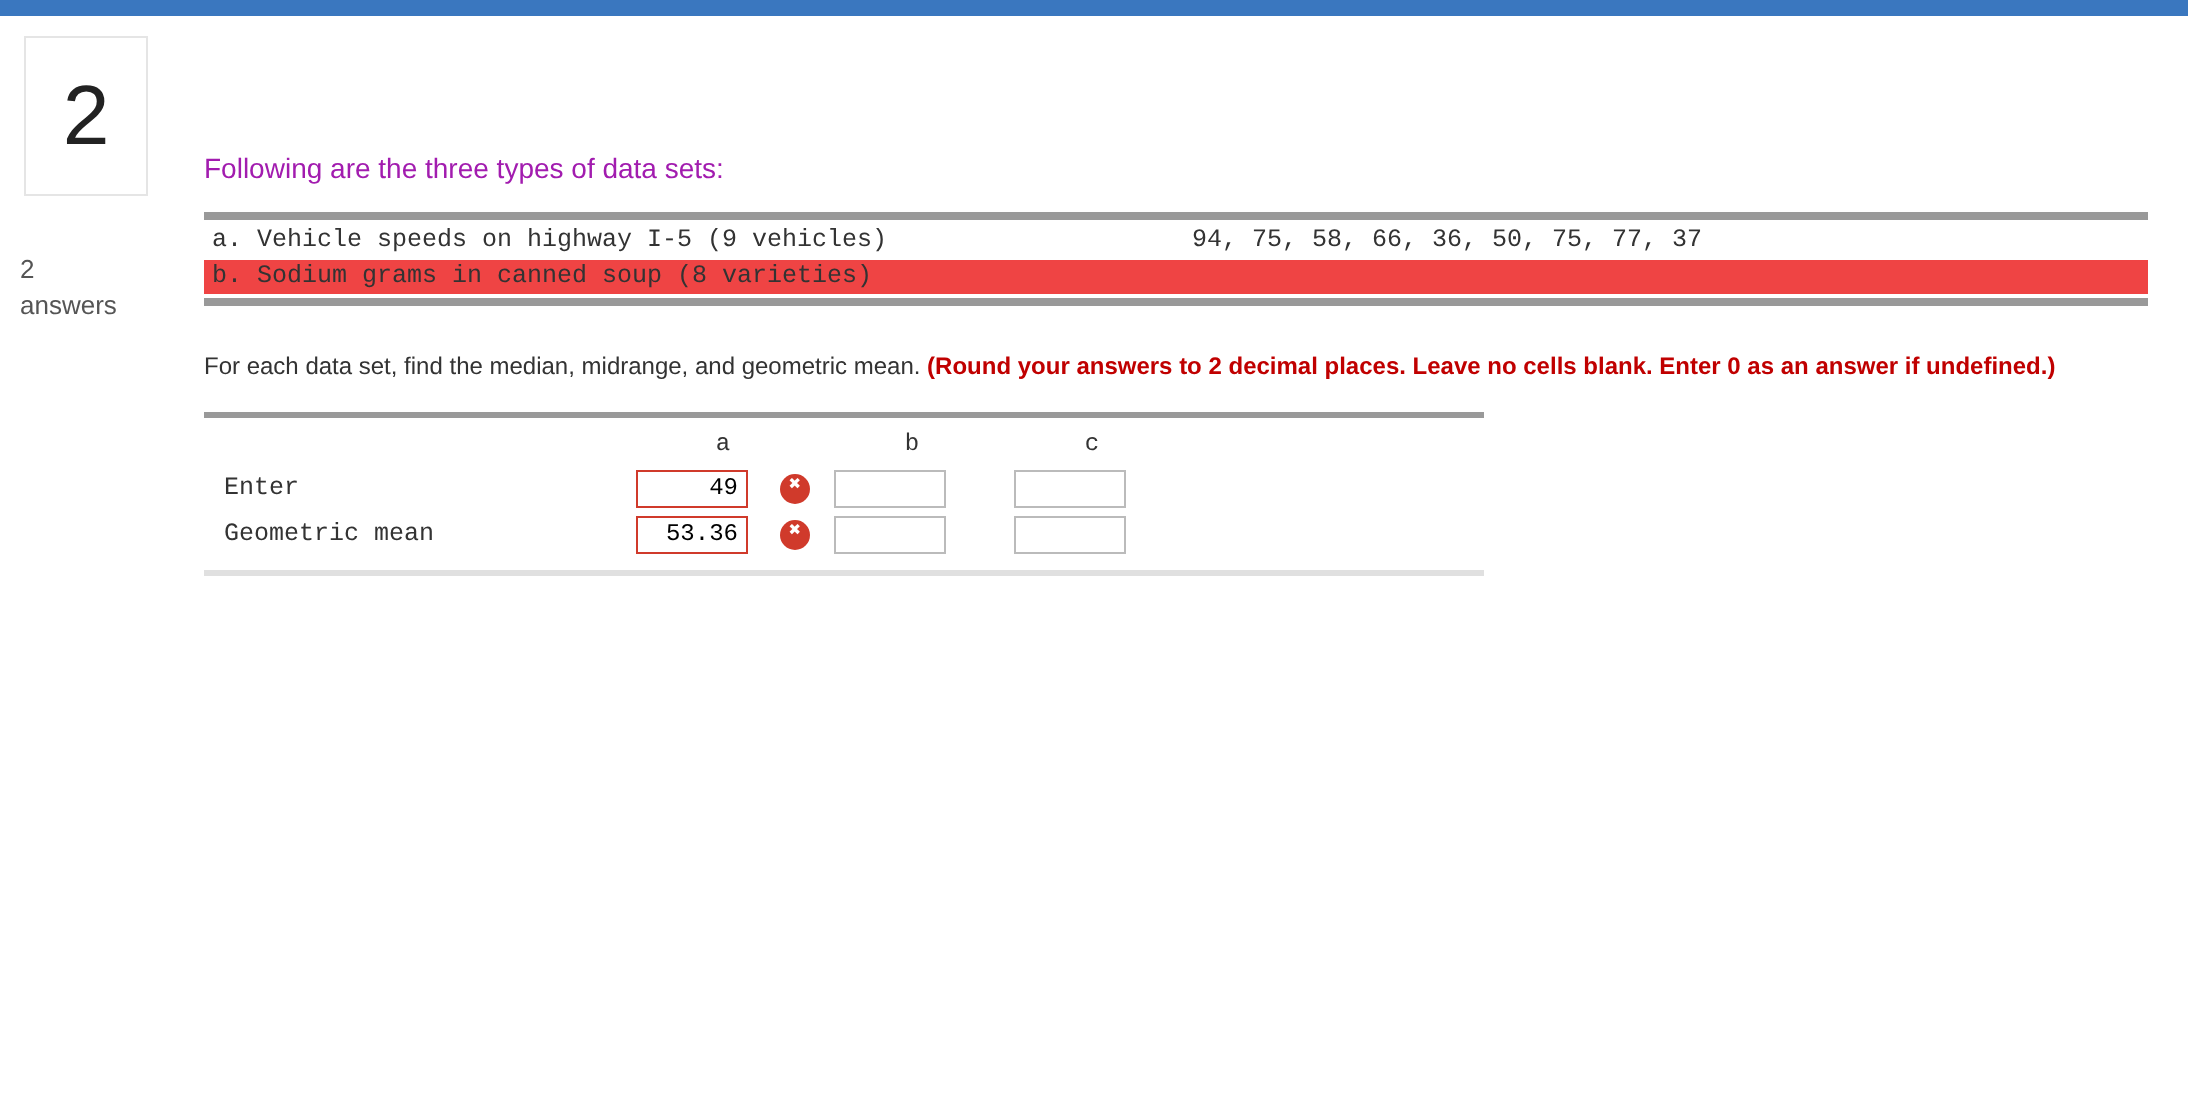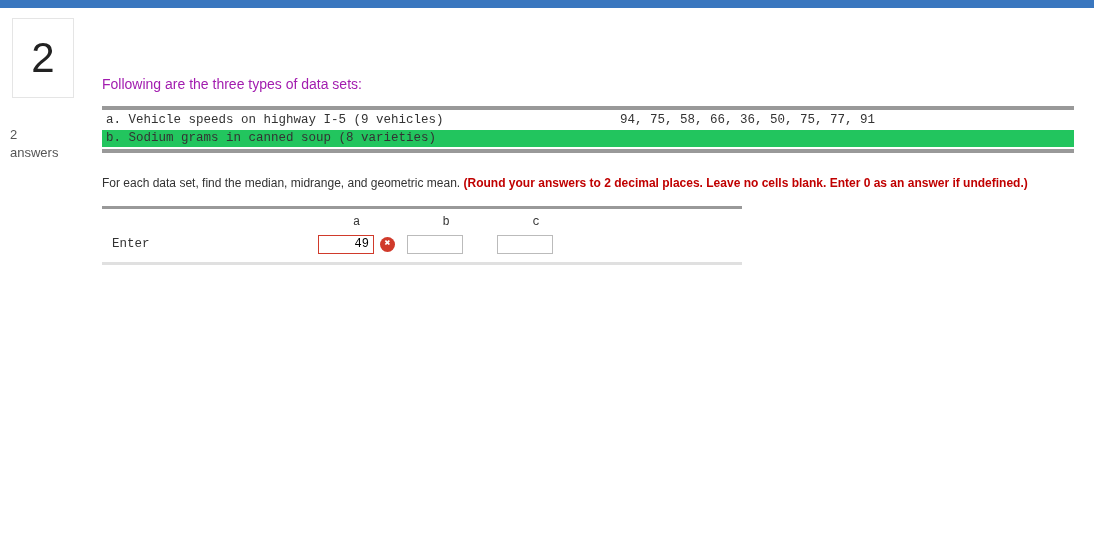--- a/index.html
+++ b/index.html
@@ -58,23 +58,22 @@
     background: #fff;
     font-family: "Courier New", monospace;
     font-size: 12.5px;
     color: #333;
     line-height: 1.4;
     padding: 2px 0;
   }
   .data-row {
     display: flex;
     padding: 0 4px;
-    gap: 24px;
-  }
-  .data-row.alt { background: #22c55e; }
+  }
+  .data-row.alt { background: #ef4444; }
   .data-label { width: 490px; white-space: pre; }
   .data-values { flex: 1; white-space: pre; }
   .instr {
     font-size: 12px;
     color: #333;
     margin: 22px 0 14px 0;
     line-height: 1.4;
   }
   .instr .red { color: #c00000; font-weight: bold; }
   .answer-block {
@@ -101,21 +100,21 @@
     padding: 2px 6px;
     vertical-align: middle;
   }
   .row-label {
     width: 210px;
     padding-left: 10px !important;
   }
   .cell-input {
     display: inline-flex;
     align-items: center;
-    gap: 6px;
+    gap: 16px;
   }
   input.ans {
     width: 56px;
     height: 19px;
     border: 1px solid #bbb;
     font-family: "Courier New", monospace;
     font-size: 12px;
     text-align: right;
     padding: 0 4px;
     background: #fff;
@@ -155,21 +154,21 @@
     </div>
   </div>
 
   <div class="right-col">
 
     <div class="intro">Following are the three types of data sets:</div>
 
     <div class="data-block">
       <div class="data-row">
         <div class="data-label">a. Vehicle speeds on highway I-5 (9 vehicles)</div>
-        <div class="data-values">94, 75, 58, 66, 36, 50, 75, 77, 91</div>
+        <div class="data-values">94, 75, 58, 66, 36, 50, 75, 77, 37</div>
       </div>
       <div class="data-row alt">
         <div class="data-label">b. Sodium grams in canned soup (8 varieties)</div>
       </div>
       <div class="data-row">
       </div>
     </div>
 
     <div class="instr">
       <span>For each data set, find the median, midrange, and geometric mean. </span><span class="red">(Round your answers to 2 decimal places. Leave no cells blank. Enter 0 as an answer if undefined.)</span>
@@ -199,19 +198,38 @@
                 </span>
           </td>
           <td>
             <span class="cell-input">
                   <input class="ans" value="" style="">
                 </span>
           </td>
         </tr>
 
 
+        <tr>
+          <td class="row-label">Geometric mean</td>
+          <td>
+            <span class="cell-input">
+              <input class="ans wrong" value="53.36" style="">
+              <span class="x-icon">✖</span>
+            </span>
+          </td>
+          <td>
+            <span class="cell-input">
+                  <input class="ans" value="" style="">
+                </span>
+          </td>
+          <td>
+            <span class="cell-input">
+                  <input class="ans" value="" style="">
+                </span>
+          </td>
+        </tr>
 
       </tbody>
         </table>
     </div>
 
   </div>
 </div>
 
 </body></html>

